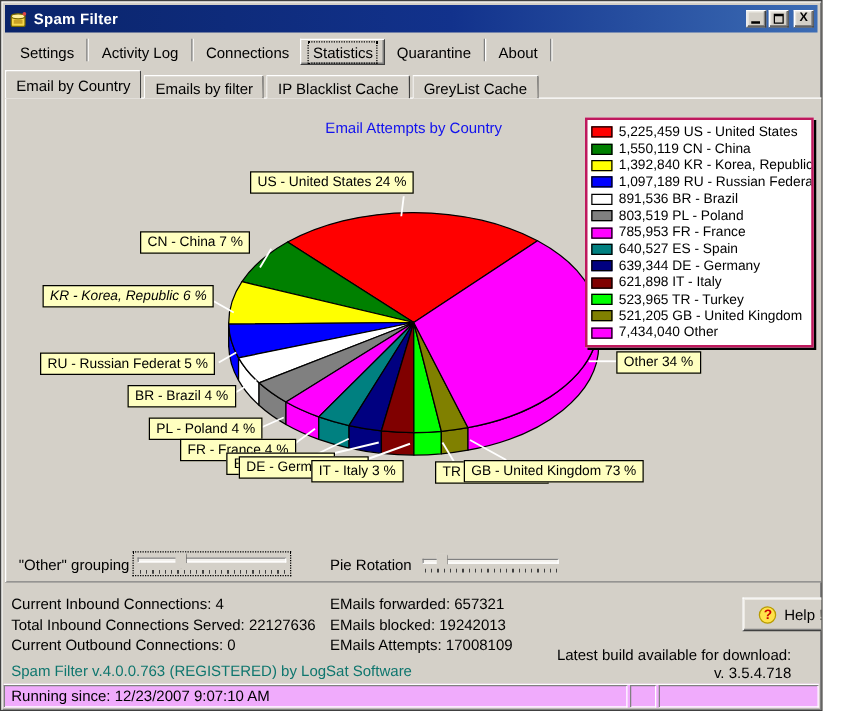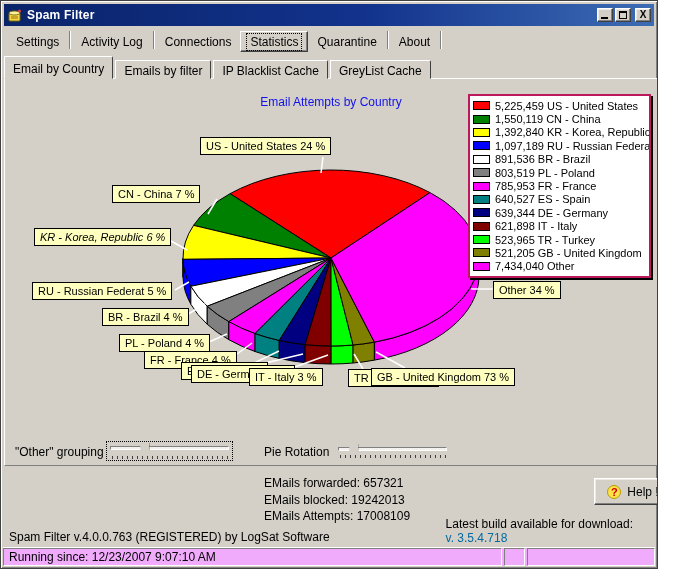--- a/index.html
+++ b/index.html
@@ -114,23 +114,23 @@
     display: flex; align-items: center; justify-content: center; gap: 6px;
     font-size: 12px; cursor: default;
   }
   .q-icon {
     width: 14px; height: 14px; border-radius: 50%; background: #FFE24A;
     border: 1px solid #B89B00; color: #CC0000; font-weight: bold; font-size: 11px;
     display: flex; align-items: center; justify-content: center;
   }
 
   
-  .reg-line { position: absolute; left: 8px; top: 529px; color: #000000; font-size: 12px; cursor: pointer; }
-  .latest { position: absolute; right: 24px; top: 516px; text-align: left; line-height: 14px; font-size: 12px; }
-  .latest .ver { color: #0369a1; }
+  .reg-line { position: absolute; left: 8px; top: 529px; color: #0f766e; font-size: 12px; cursor: pointer; }
+  .latest { position: absolute; right: 24px; top: 516px; text-align: right; line-height: 14px; font-size: 12px; }
+  .latest .ver { color: #000000; }
 
   
   .statusbar {
     position: absolute; left: 2px; right: 2px; bottom: 2px; height: 19px;
     display: flex; gap: 2px; align-items: stretch; background: #f0abfc;
     border-top: 1px solid #FFF;
   }
   .sb-panel {
     border: 1px solid; border-color: #808080 #FFF #FFF #808080;
     display: flex; align-items: center; padding: 0 5px; font-size: 12px; white-space: nowrap; overflow: hidden;
@@ -311,20 +311,25 @@
     <div class="tb-thumb" style="left: 33.36px;"></div>
   </div>
 
   <div class="ctl-label" style="left:263px; top:444px;">Pie Rotation</div>
   <div class="trackbar" id="slider-rotation" style="left:334px; top:442px; width:115px; height:16px;">
     <div class="tb-channel"></div>
     <div class="tb-ticks"></div>
     <div class="tb-thumb" style="left: 14.24px;"></div>
   </div>
 
+  <div class="stats-col left">
+      <div>Current Inbound Connections: 4</div>
+      <div>Total Inbound Connections Served: 22127636</div>
+      <div>Current Outbound Connections: 0</div>
+    </div>
   <div class="stats-col right">
       <div>EMails forwarded: 657321</div>
       <div>EMails blocked: 19242013</div>
       <div>EMails Attempts: 17008109</div>
     </div>
 
   <div class="help-btn">
     <span class="q-icon">?</span>
     <span>Help !</span>
   </div>

